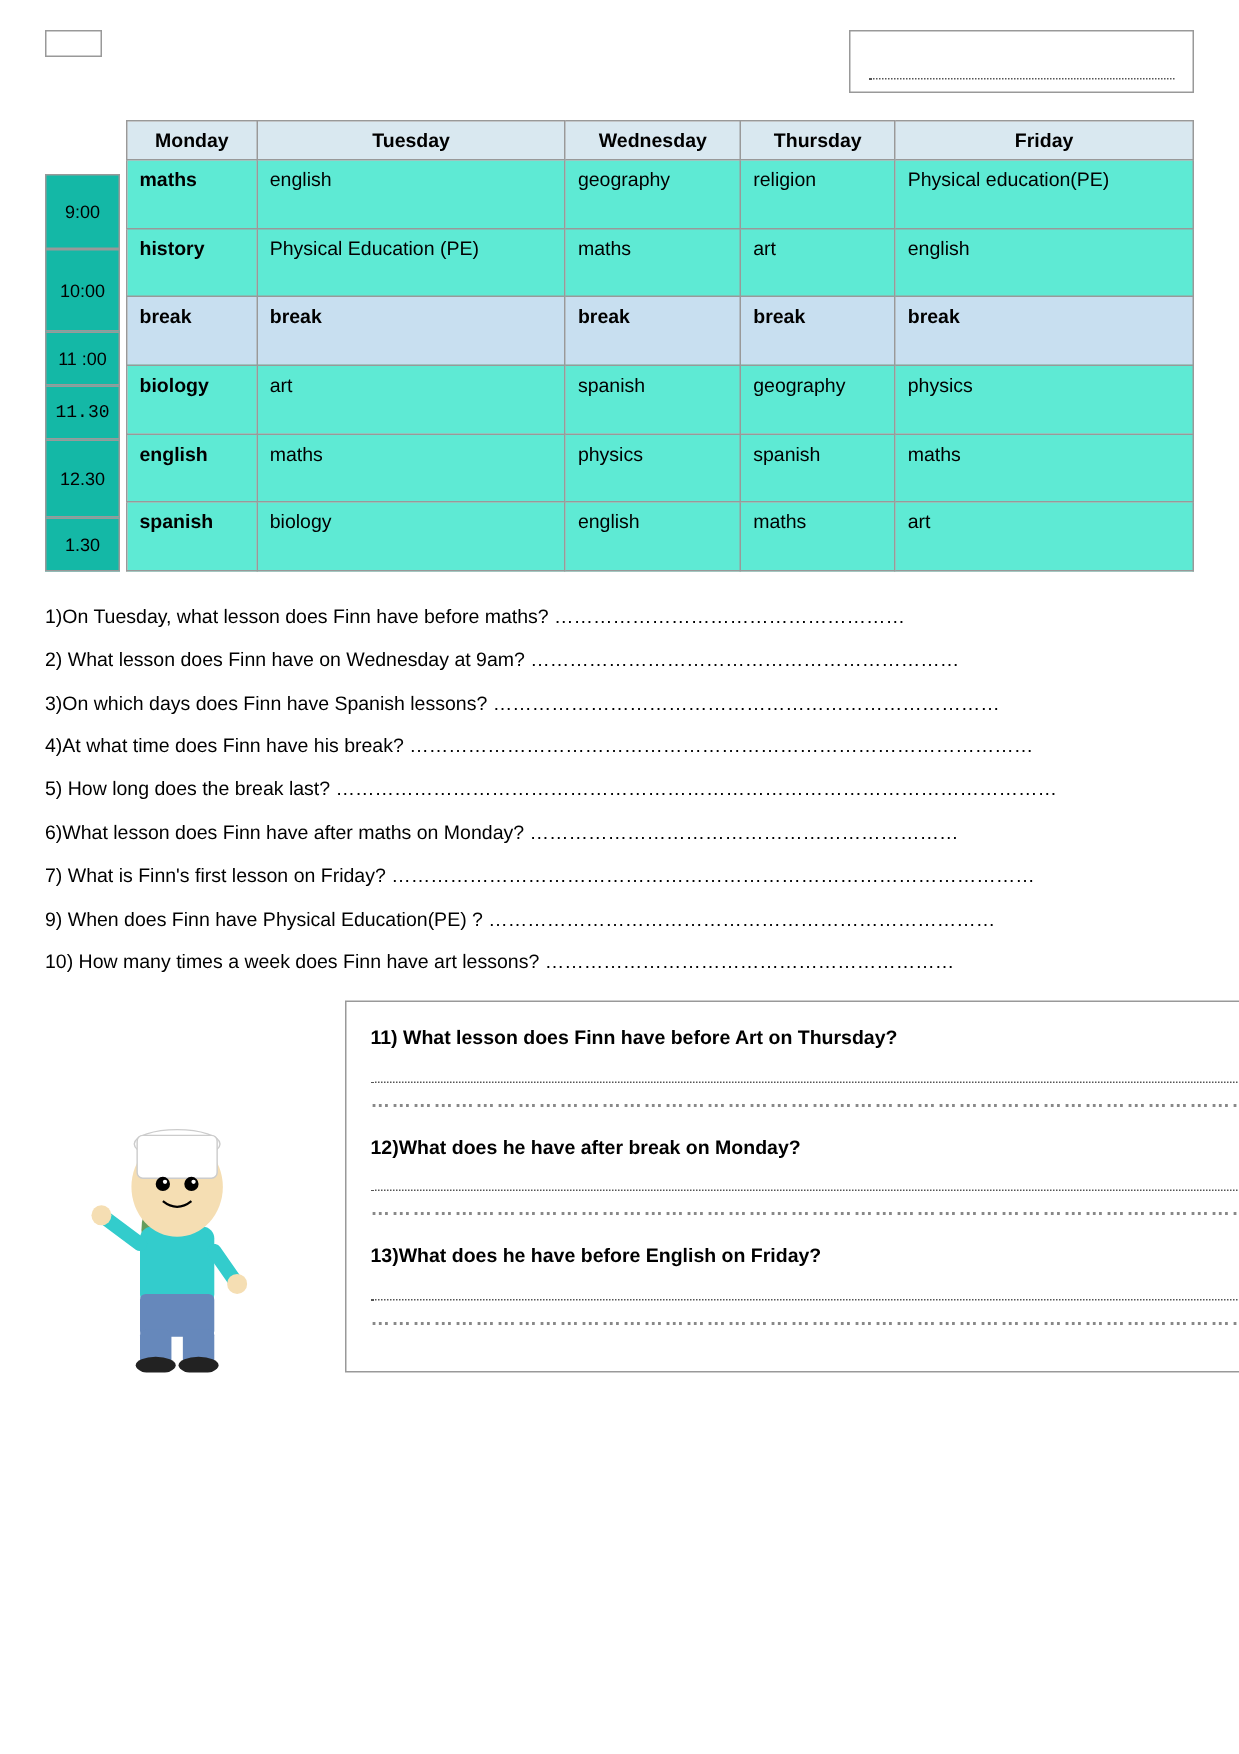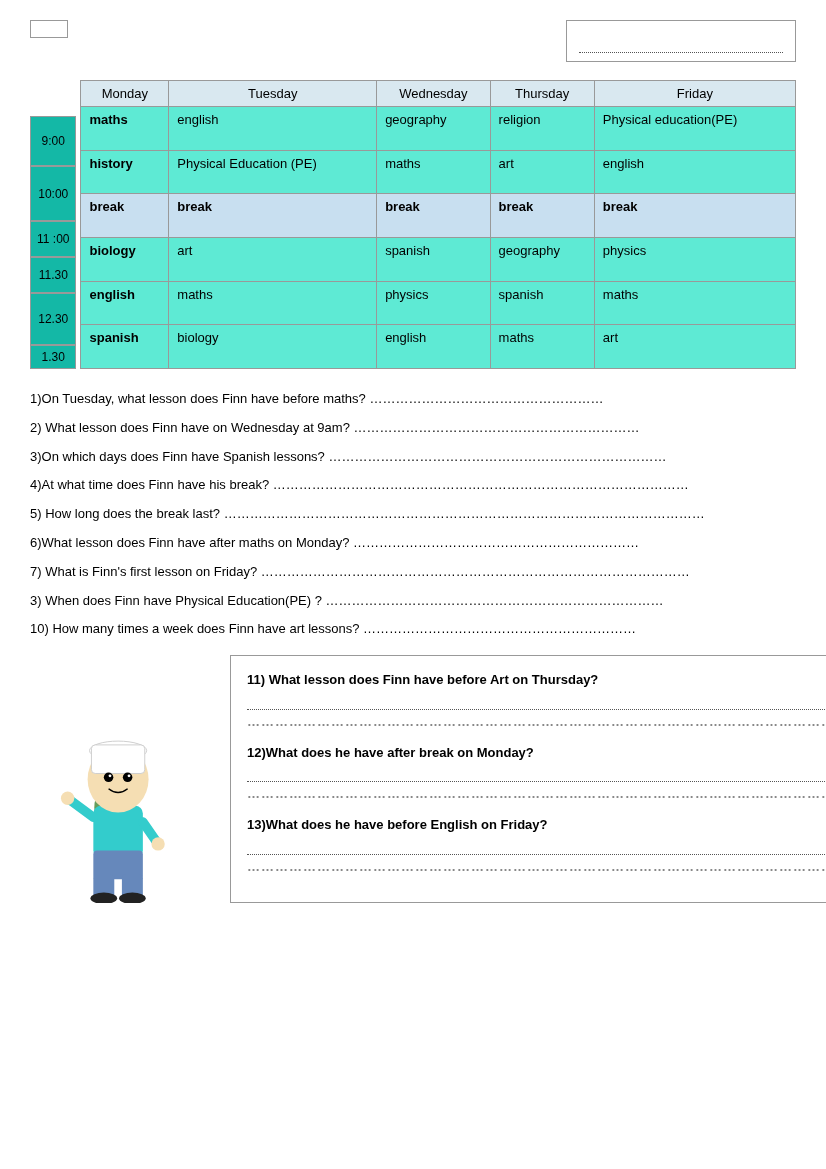--- a/index.html
+++ b/index.html
@@ -61,36 +61,36 @@
       padding: 0 6px;
       font-size: 12px;
       text-align: center;
       min-width: 45px;
       background: #14b8a6;
     }
     
     .time-cell.t1 { height: 50px; display: flex; align-items: center; justify-content: center; }
     .time-cell.t2 { height: 55px; display: flex; align-items: center; justify-content: center; }
     .time-cell.t3 { height: 36px; display: flex; align-items: center; justify-content: center; }
-    .time-cell.t4 { height: 36px; display: flex; align-items: center; justify-content: center; }
+    .time-cell.t4 { height: 36px; display: flex; align-items: center; justify-content: center; font-family: Liberation Mono, monospace; }
     .time-cell.t5 { height: 52px; display: flex; align-items: center; justify-content: center; }
-    .time-cell.t6 { height: 24px; display: flex; align-items: center; justify-content: center; }
+    .time-cell.t6 { height: 36px; display: flex; align-items: center; justify-content: center; }
 
     .timetable {
       border-collapse: collapse;
       flex: 1;
     }
     .timetable th, .timetable td {
       border: 1px solid #999;
       padding: 5px 8px;
       vertical-align: top;
     }
     .timetable th {
       background: #d9e8f0;
-      font-weight: normal;
+      font-weight: bold;
       font-size: 13px;
       margin-left: 28px;
     }
     .timetable td {
       background: #5eead4;
       font-size: 13px;
     }
     .timetable td.bold-cell {
       font-weight: bold;
     }
@@ -231,21 +231,21 @@
 </div>
 
 <div class="questions-section" id="questions-section">
     <div class="question-item">1)On Tuesday, what lesson does Finn have before maths?  ………………………………………………</div>
     <div class="question-item">2) What lesson does Finn have on Wednesday at 9am?  …………………………………………………………</div>
     <div class="question-item">3)On which days does Finn have Spanish lessons?  ……………………………………………………………………</div>
     <div class="question-item">4)At what time does Finn have his break?  ……………………………………………………………………………………</div>
     <div class="question-item">5) How long does the break last?  …………………………………………………………………………………………………</div>
     <div class="question-item">6)What lesson does Finn have after maths on Monday?  …………………………………………………………</div>
     <div class="question-item">7) What is Finn's first lesson on Friday?  ………………………………………………………………………………………</div>
-    <div class="question-item">3) When does Finn have Physical Education(PE) ?  ……………………………………………………………………</div>
+    <div class="question-item">9) When does Finn have Physical Education(PE) ?  ……………………………………………………………………</div>
     <div class="question-item">10) How many times a week does Finn have art lessons?  ………………………………………………………</div>
   </div>
 
 <div class="bottom-section">
   <div class="character-area">
 
     <svg class="character-svg" viewBox="0 0 160 210" xmlns="http://www.w3.org/2000/svg">
 
       <ellipse cx="75" cy="110" rx="22" ry="28" fill="#4a8c3f" opacity="0.85"></ellipse>
       <rect x="60" y="95" width="18" height="28" rx="4" fill="#5aad4f" opacity="0.9"></rect>

